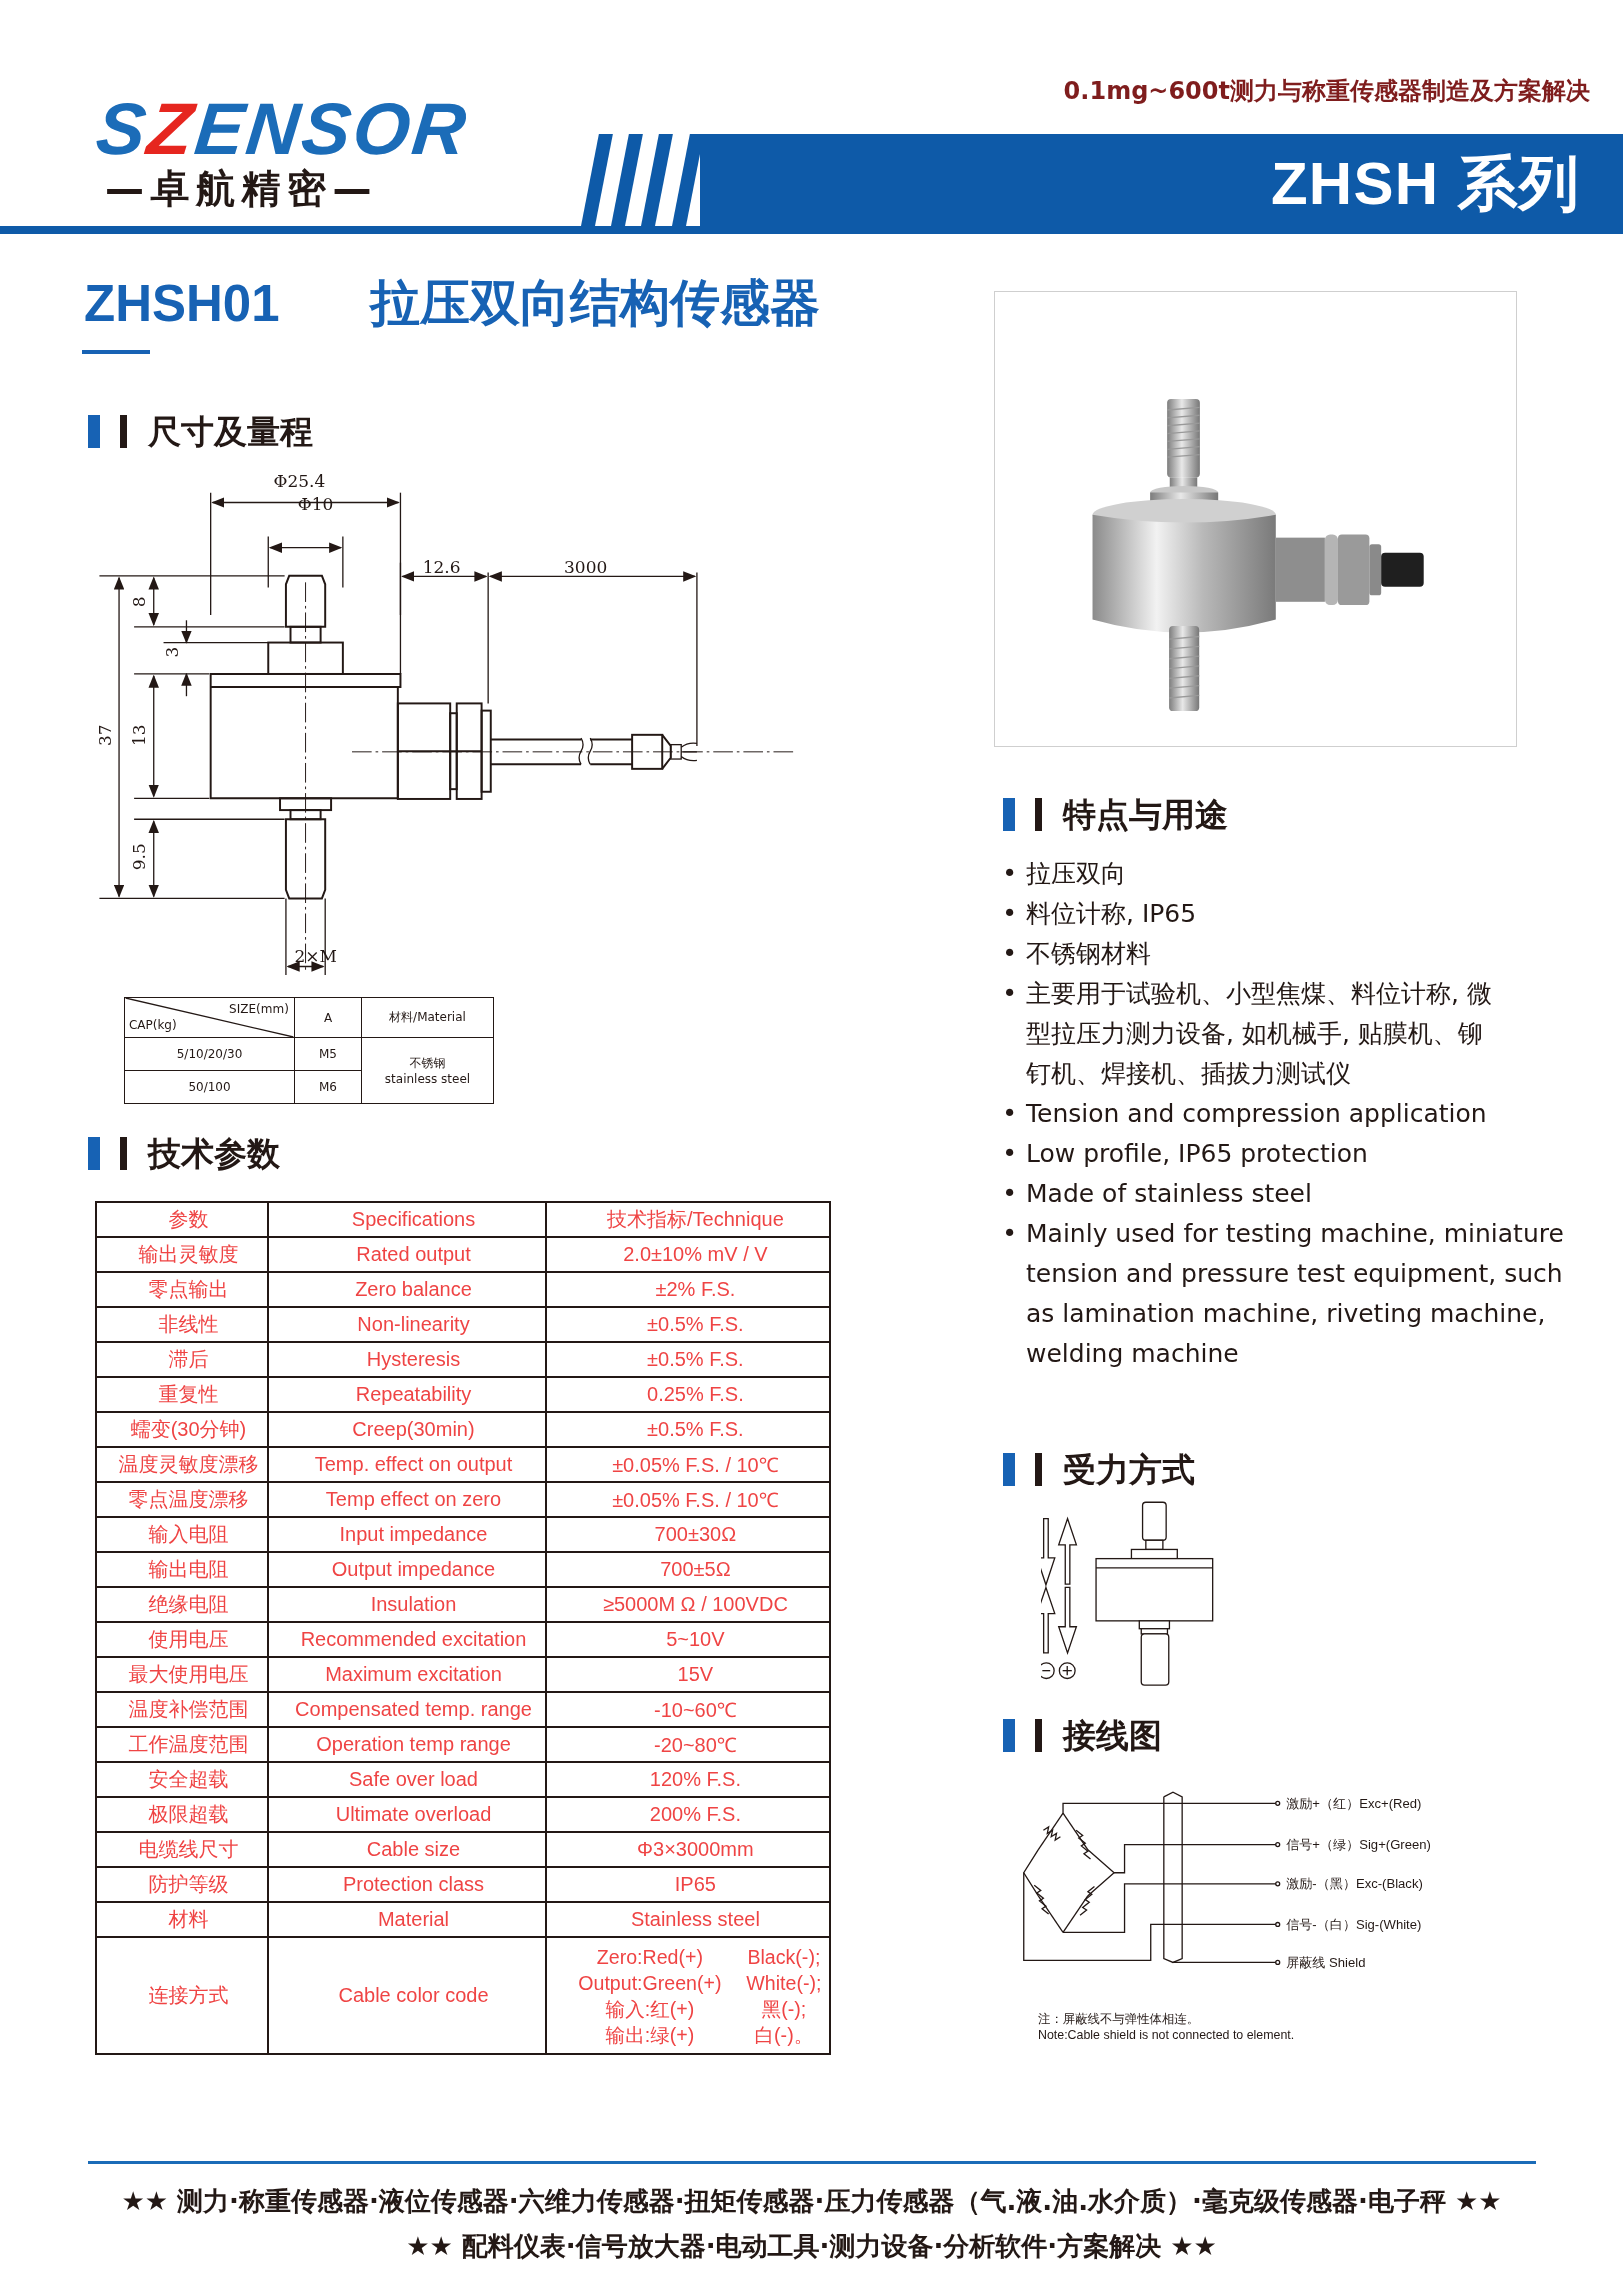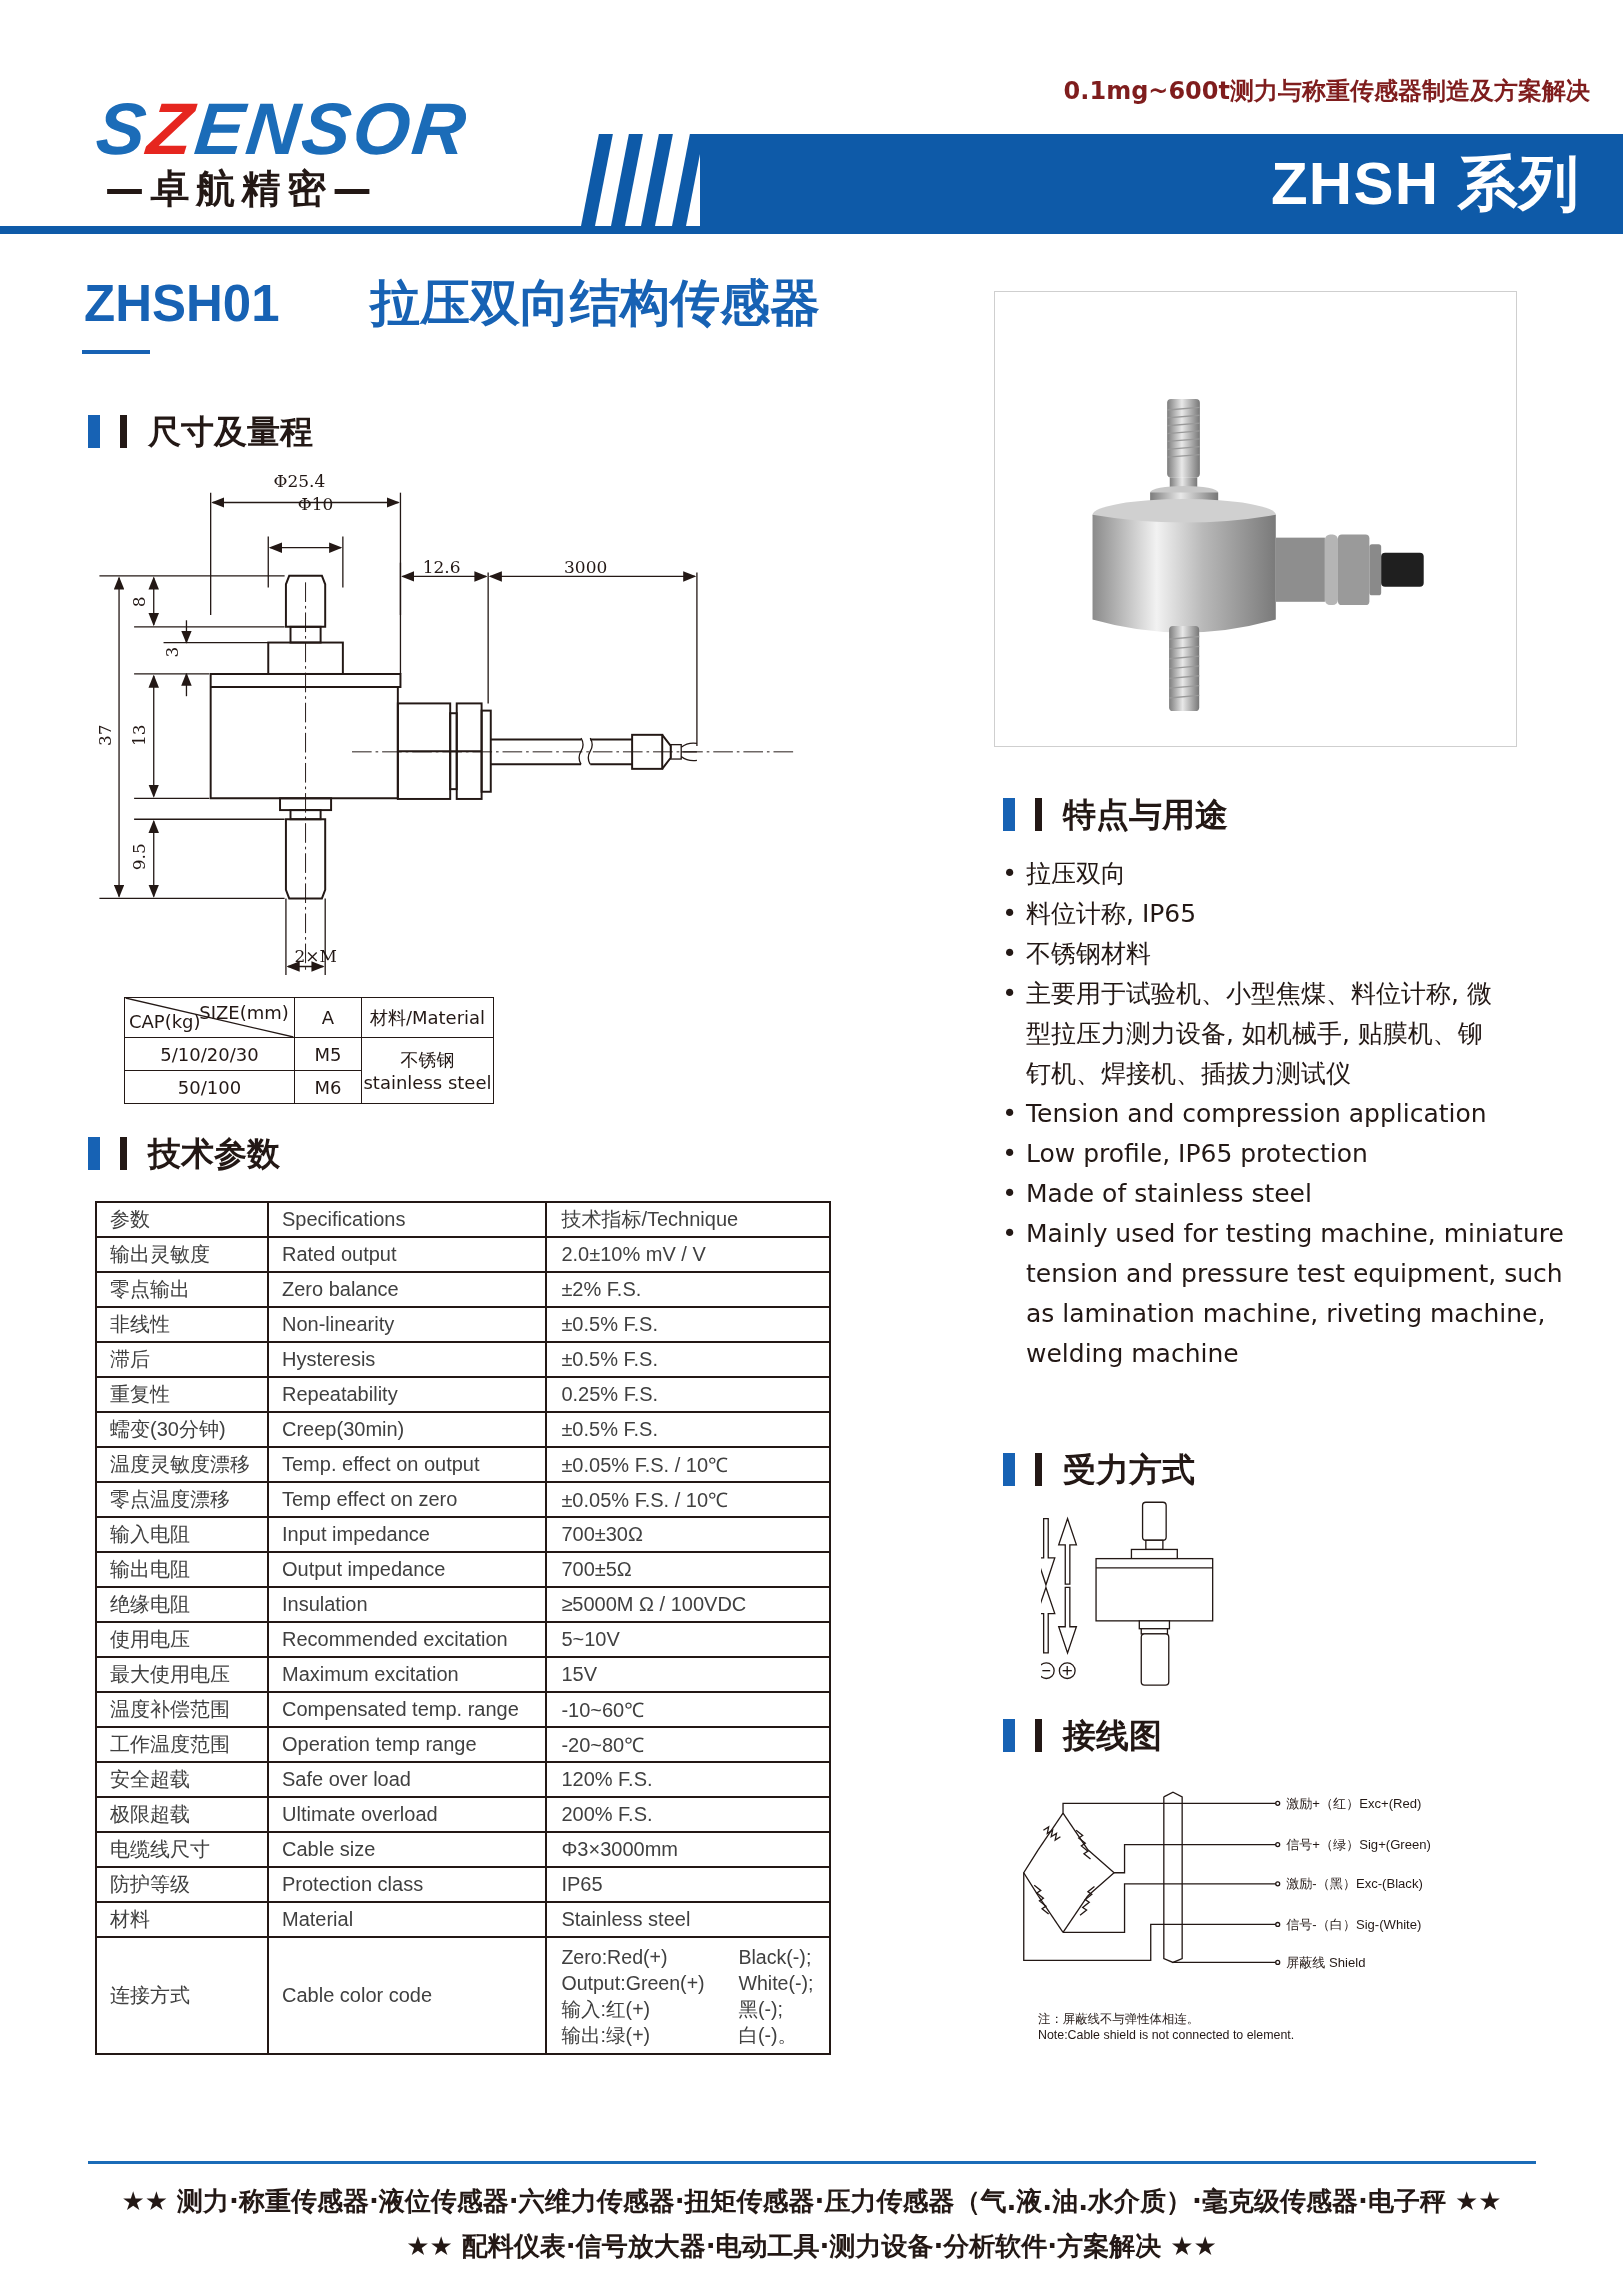--- a/index.html
+++ b/index.html
@@ -46,32 +46,33 @@
   .sec .b1 { width: 11.8px; height: 33px; background: #1762b4; margin-right: 8.5px; }
   .sec .b2 { width: 7.2px; height: 33px; background: #231815; margin-right: 8.5px; }
   .sec .t { font-size: 33px; font-weight: bold; color: #231815; line-height: 1; }
 
   
   .drawing { left: 85px; top: 458px; width: 733px; height: 517px; }
   .drawing svg text { font-family: "DejaVu Serif", "Liberation Serif", serif; fill: #231815; }
 
   
   .size-tbl {
-    left: 124px; top: 997px; border-collapse: collapse; font-size: 18px; color: #231815;
+    left: 124px; top: 997px; border-collapse: collapse; font-size: 12px; color: #231815;
   }
   .size-tbl td { border: 1.3px solid #231815; text-align: center; padding: 0; }
   .size-tbl .diag { position: relative; width: 169px; height: 39px; }
   .size-tbl .diag .s { position: absolute; right: 5.2px; top: 3.9px; }
   .size-tbl .diag .c { position: absolute; left: 3.9px; bottom: 5.2px; }
   .size-tbl .diag svg { position: absolute; left: 0; top: 0; }
 
   
   .spec-tbl {
-    left: 95px; top: 1201px; border-collapse: collapse; font-size: 20px; color: #404040;
+    left: 95px; top: 1201px; border-collapse: collapse; font-size: 20px; color: #ef4444;
     font-family: "Liberation Sans", sans-serif;
+    text-align: center;
   }
   .spec-tbl td { border: 2px solid #231815; height: 33px; padding: 0 0 0 13px; vertical-align: middle; white-space: nowrap; }
   .spec-tbl td.c1 { width: 157px; }
   .spec-tbl td.c2 { width: 263px; padding-left: 13px; }
   .spec-tbl td.c3 { width: 268px; padding-left: 14.4px; }
   .spec-tbl tr.tall td { height: 115px; }
   .cc-grid { display: grid; grid-template-columns: 177px auto; line-height: 26px; font-size: 19.6px; }
 
   
   .photo-frame {

